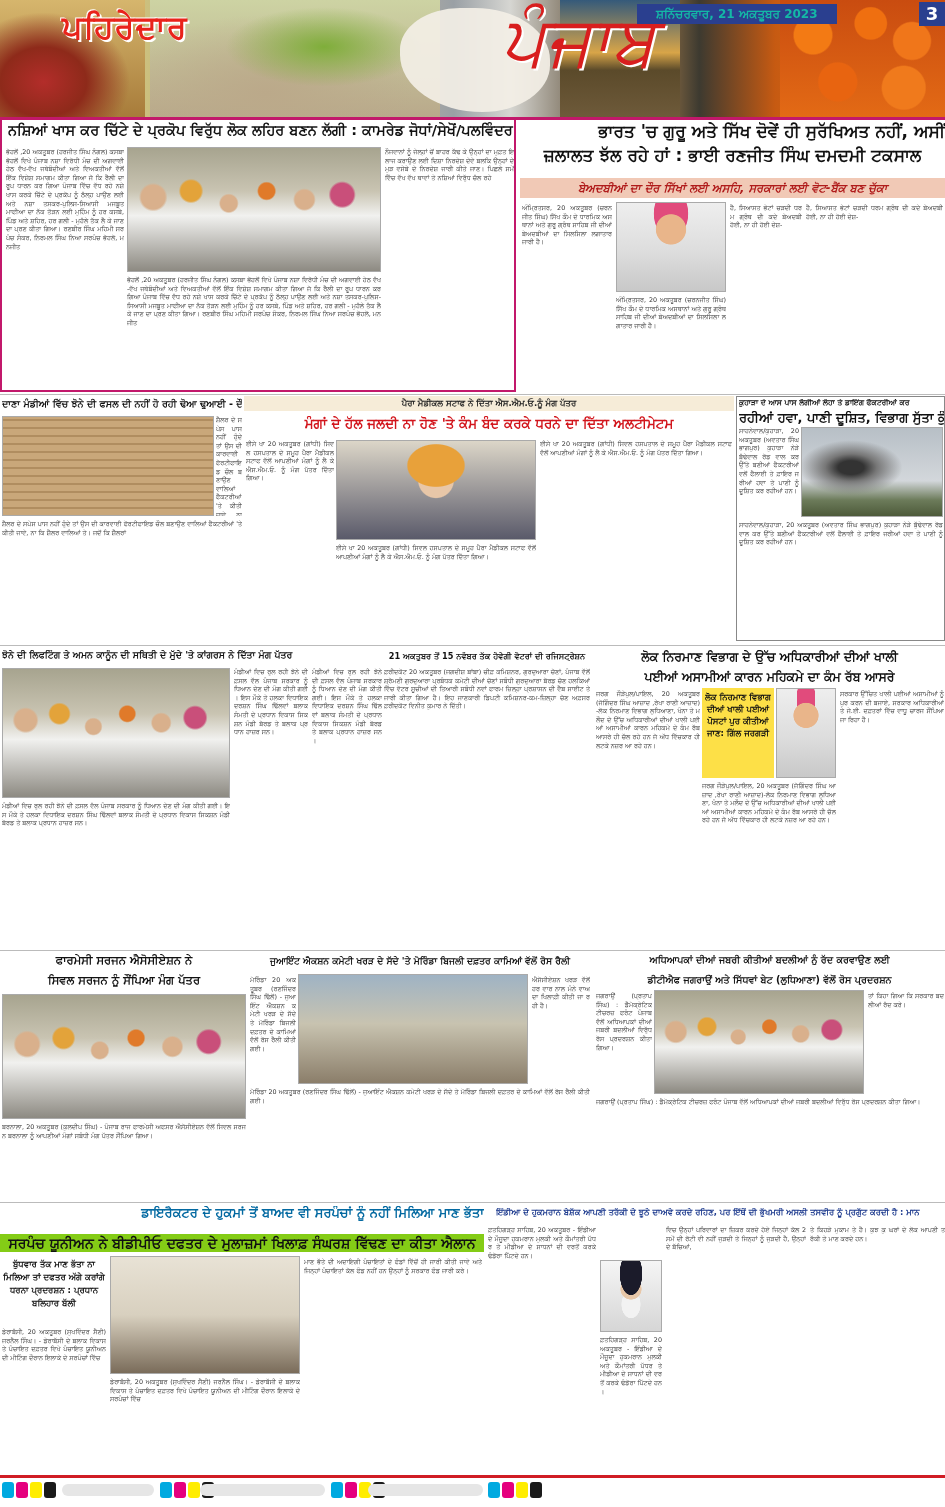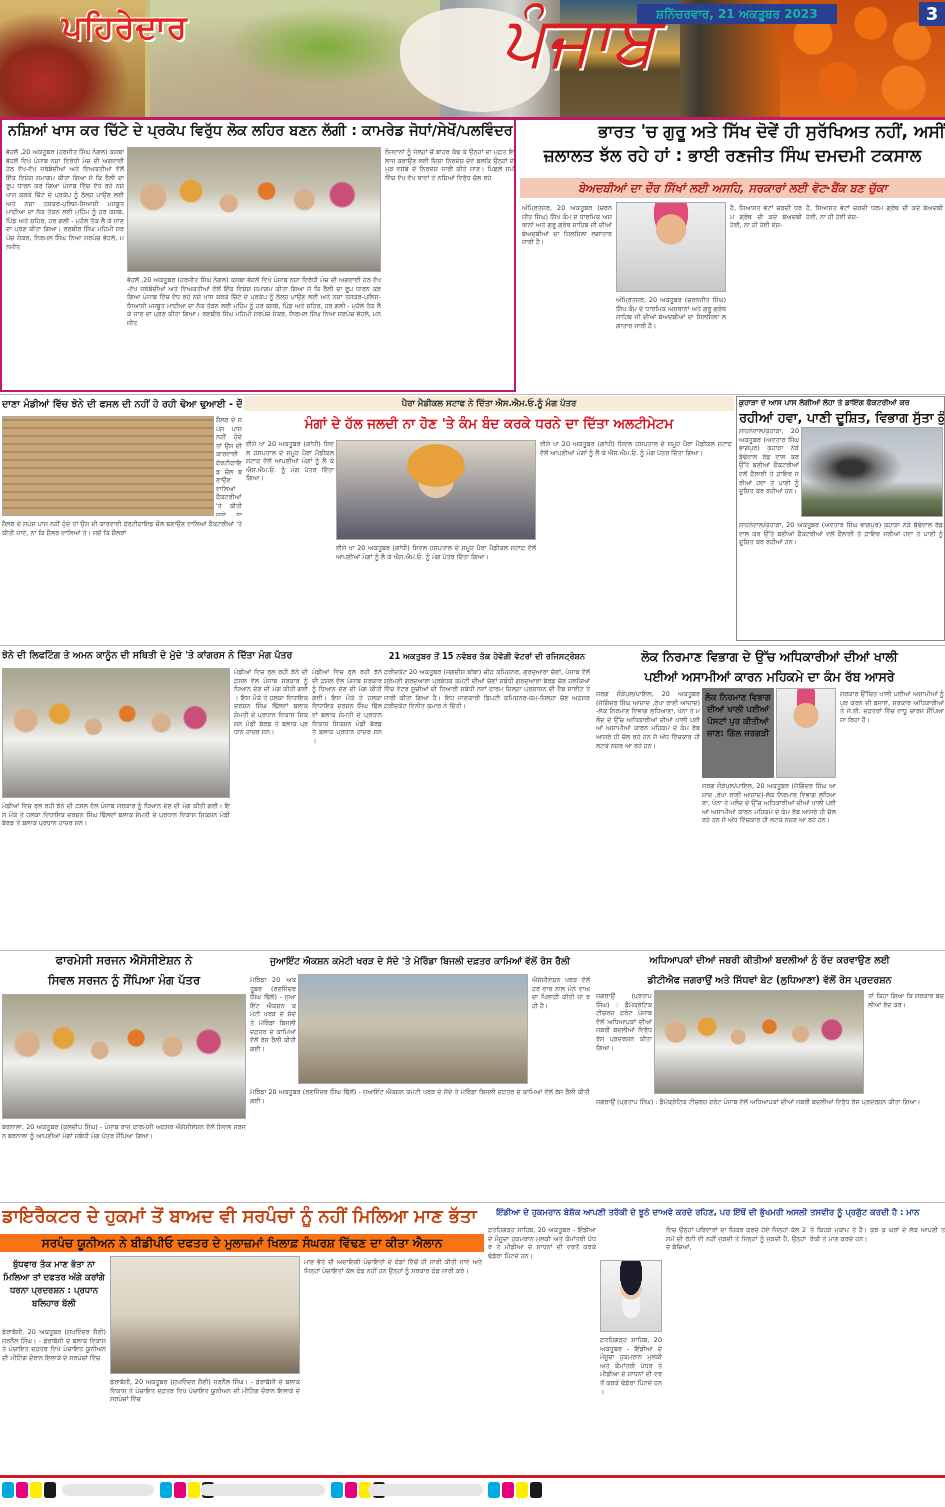--- a/index.html
+++ b/index.html
@@ -106,21 +106,21 @@
 
 <div class="abs" style="left:384px;top:648px;width:206px;height:300px">
   <div class="abs hl" style="left:0;top:4px;width:206px;font-size:8.2px;color:#111;text-align:center">21 ਅਕਤੂਬਰ ਤੋਂ 15 ਨਵੰਬਰ ਤੱਕ ਹੋਵੇਗੀ ਵੋਟਰਾਂ ਦੀ ਰਜਿਸਟ੍ਰੇਸ਼ਨ</div>
   <div class="abs txt" style="left:0;top:20px;width:206px;height:276px">ਫ਼ਰੀਦਕੋਟ 20 ਅਕਤੂਬਰ (ਜਗਦੀਸ਼ ਬਾਂਬਾ) ਚੀਫ਼ ਕਮਿਸ਼ਨਰ, ਗੁਰਦੁਆਰਾ ਚੋਣਾਂ, ਪੰਜਾਬ ਵੱਲੋਂ ਸ਼੍ਰੋਮਣੀ ਗੁਰਦੁਆਰਾ ਪ੍ਰਬੰਧਕ ਕਮੇਟੀ ਦੀਆਂ ਚੋਣਾਂ ਸਬੰਧੀ ਗੁਰਦੁਆਰਾ ਬੋਰਡ ਚੋਣ ਹਲਕਿਆਂ ਵਿੱਚ ਵੋਟਰ ਸੂਚੀਆਂ ਦੀ ਤਿਆਰੀ ਸਬੰਧੀ ਨਵਾਂ ਫਾਰਮ ਜ਼ਿਲ੍ਹਾ ਪ੍ਰਸ਼ਾਸਨ ਦੀ ਵੈਬ ਸਾਈਟ ਤੇ ਜਾਰੀ ਕੀਤਾ ਗਿਆ ਹੈ। ਇਹ ਜਾਣਕਾਰੀ ਡਿਪਟੀ ਕਮਿਸ਼ਨਰ-ਕਮ-ਜ਼ਿਲ੍ਹਾ ਚੋਣ ਅਫ਼ਸਰ ਫ਼ਰੀਦਕੋਟ ਵਿਨੀਤ ਕੁਮਾਰ ਨੇ ਦਿੱਤੀ।</div>
 </div>
 
 <div class="abs" style="left:594px;top:648px;width:351px;height:300px">
   <div class="abs hl" style="left:0;top:2px;width:351px;font-size:12.5px;color:#111;text-align:center">ਲੋਕ ਨਿਰਮਾਣ ਵਿਭਾਗ ਦੇ ਉੱਚ ਅਧਿਕਾਰੀਆਂ ਦੀਆਂ ਖਾਲੀ</div>
   <div class="abs hl" style="left:0;top:22px;width:351px;font-size:12.5px;color:#111;text-align:center">ਪਈਆਂ ਅਸਾਮੀਆਂ ਕਾਰਨ ਮਹਿਕਮੇ ਦਾ ਕੰਮ ਰੱਬ ਆਸਰੇ</div>
   <div class="abs txt" style="left:2px;top:42px;width:104px;height:254px">ਜਰਗ ਜੌੜੇਪੁਲ/ਪਾਇਲ, 20 ਅਕਤੂਬਰ (ਜੋਗਿੰਦਰ ਸਿੰਘ ਆਜ਼ਾਦ ,ਰੇਖਾ ਰਾਣੀ ਆਜ਼ਾਦ)-ਲੋਕ ਨਿਰਮਾਣ ਵਿਭਾਗ ਲੁਧਿਆਣਾ, ਖੰਨਾ ਤੇ ਮਲੌਦ ਦੇ ਉੱਚ ਅਧਿਕਾਰੀਆਂ ਦੀਆਂ ਖਾਲੀ ਪਈਆਂ ਅਸਾਮੀਆਂ ਕਾਰਨ ਮਹਿਕਮੇ ਦੇ ਕੰਮ ਰੱਬ ਆਸਰੇ ਹੀ ਚੱਲ ਰਹੇ ਹਨ ਜੋ ਅੱਧ ਵਿੱਚਕਾਰ ਹੀ ਲਟਕੇ ਨਜ਼ਰ ਆ ਰਹੇ ਹਨ।</div>
-  <div class="abs" style="left:108px;top:40px;width:72px;height:90px;background:#737373;padding:3px">
+  <div class="abs" style="left:108px;top:40px;width:72px;height:90px;background:#fde047;padding:3px">
     <div class="hl" style="white-space:normal;font-size:8.5px;line-height:12px;color:#111;text-align:center">ਲੋਕ ਨਿਰਮਾਣ ਵਿਭਾਗ ਦੀਆਂ ਖਾਲੀ ਪਈਆਂ ਪੋਸਟਾਂ ਪੁਰ ਕੀਤੀਆਂ ਜਾਣ: ਗਿੱਲ ਜਰਗੜੀ</div>
   </div>
   <div class="abs photo portrait" style="left:182px;top:40px;width:60px;height:90px"></div>
   <div class="abs txt" style="left:108px;top:134px;width:134px;height:162px">ਜਰਗ ਜੌੜੇਪੁਲ/ਪਾਇਲ, 20 ਅਕਤੂਬਰ (ਜੋਗਿੰਦਰ ਸਿੰਘ ਆਜ਼ਾਦ ,ਰੇਖਾ ਰਾਣੀ ਆਜ਼ਾਦ)-ਲੋਕ ਨਿਰਮਾਣ ਵਿਭਾਗ ਲੁਧਿਆਣਾ, ਖੰਨਾ ਤੇ ਮਲੌਦ ਦੇ ਉੱਚ ਅਧਿਕਾਰੀਆਂ ਦੀਆਂ ਖਾਲੀ ਪਈਆਂ ਅਸਾਮੀਆਂ ਕਾਰਨ ਮਹਿਕਮੇ ਦੇ ਕੰਮ ਰੱਬ ਆਸਰੇ ਹੀ ਚੱਲ ਰਹੇ ਹਨ ਜੋ ਅੱਧ ਵਿੱਚਕਾਰ ਹੀ ਲਟਕੇ ਨਜ਼ਰ ਆ ਰਹੇ ਹਨ।</div>
   <div class="abs txt" style="left:246px;top:42px;width:104px;height:254px">ਸਰਕਾਰ ਉੱਚਿਤ ਖਾਲੀ ਪਈਆਂ ਅਸਾਮੀਆਂ ਨੂੰ ਪੁਰ ਕਰਨ ਦੀ ਬਜਾਏ, ਸਰਕਾਰ ਅਧਿਕਾਰੀਆਂ ਤੇ ਜੇ.ਈ. ਦਫ਼ਤਰਾਂ ਵਿੱਚ ਵਾਧੂ ਚਾਰਜ ਸੌਂਪਿਆ ਜਾ ਰਿਹਾ ਹੈ।</div>
 </div>
 
 <div class="abs hline" style="left:0;top:950px;width:945px"></div>
 
 <div class="abs" style="left:0;top:952px;width:248px;height:248px">
@@ -143,22 +143,22 @@
   <div class="abs hl" style="left:0;top:22px;width:351px;font-size:9.6px;color:#111;text-align:center">ਡੀਟੀਐਫ ਜਗਰਾਉਂ ਅਤੇ ਸਿੱਧਵਾਂ ਬੇਟ (ਲੁਧਿਆਣਾ) ਵੱਲੋਂ ਰੋਸ ਪ੍ਰਦਰਸ਼ਨ</div>
   <div class="abs txt" style="left:2px;top:40px;width:56px;height:100px">ਜਗਰਾਉਂ (ਪ੍ਰਤਾਪ ਸਿੰਘ) : ਡੈਮੋਕ੍ਰੇਟਿਕ ਟੀਚਰਜ਼ ਫਰੰਟ ਪੰਜਾਬ ਵੱਲੋਂ ਅਧਿਆਪਕਾਂ ਦੀਆਂ ਜਬਰੀ ਬਦਲੀਆਂ ਵਿਰੁੱਧ ਰੋਸ ਪ੍ਰਦਰਸ਼ਨ ਕੀਤਾ ਗਿਆ।</div>
   <div class="abs photo crowd" style="left:60px;top:38px;width:210px;height:104px"></div>
   <div class="abs txt" style="left:274px;top:40px;width:76px;height:100px">ਤਾਂ ਕਿਹਾ ਗਿਆ ਕਿ ਸਰਕਾਰ ਬਦਲੀਆਂ ਰੱਦ ਕਰੇ।</div>
   <div class="abs txt" style="left:2px;top:146px;width:348px;height:100px">ਜਗਰਾਉਂ (ਪ੍ਰਤਾਪ ਸਿੰਘ) : ਡੈਮੋਕ੍ਰੇਟਿਕ ਟੀਚਰਜ਼ ਫਰੰਟ ਪੰਜਾਬ ਵੱਲੋਂ ਅਧਿਆਪਕਾਂ ਦੀਆਂ ਜਬਰੀ ਬਦਲੀਆਂ ਵਿਰੁੱਧ ਰੋਸ ਪ੍ਰਦਰਸ਼ਨ ਕੀਤਾ ਗਿਆ।</div>
 </div>
 
 <div class="abs hline" style="left:0;top:1202px;width:945px"></div>
 
 <div class="abs" style="left:0;top:1204px;width:484px;height:270px">
-  <div class="abs hl" style="left:2px;top:2px;width:482px;font-size:18px;color:#c2410c;text-align:left">ਡਾਇਰੈਕਟਰ ਦੇ ਹੁਕਮਾਂ ਤੋਂ ਬਾਅਦ ਵੀ ਸਰਪੰਚਾਂ ਨੂੰ ਨਹੀਂ ਮਿਲਿਆ ਮਾਣ ਭੱਤਾ</div>
-  <div class="abs hl" style="left:0;top:30px;width:484px;height:18px;background:#f97316;font-size:12px;color:#111;text-align:center;line-height:18px">ਸਰਪੰਚ ਯੂਨੀਅਨ ਨੇ ਬੀਡੀਪੀਓ ਦਫਤਰ ਦੇ ਮੁਲਾਜ਼ਮਾਂ ਖਿਲਾਫ਼ ਸੰਘਰਸ਼ ਵਿੱਢਣ ਦਾ ਕੀਤਾ ਐਲਾਨ</div>
+  <div class="abs hl" style="left:2px;top:2px;width:482px;font-size:13px;color:#0369a1;text-align:right">ਡਾਇਰੈਕਟਰ ਦੇ ਹੁਕਮਾਂ ਤੋਂ ਬਾਅਦ ਵੀ ਸਰਪੰਚਾਂ ਨੂੰ ਨਹੀਂ ਮਿਲਿਆ ਮਾਣ ਭੱਤਾ</div>
+  <div class="abs hl" style="left:0;top:30px;width:484px;height:18px;background:#84cc16;font-size:14px;color:#111;text-align:center;line-height:18px">ਸਰਪੰਚ ਯੂਨੀਅਨ ਨੇ ਬੀਡੀਪੀਓ ਦਫਤਰ ਦੇ ਮੁਲਾਜ਼ਮਾਂ ਖਿਲਾਫ਼ ਸੰਘਰਸ਼ ਵਿੱਢਣ ਦਾ ਕੀਤਾ ਐਲਾਨ</div>
   <div class="abs hl" style="left:2px;top:54px;width:104px;white-space:normal;font-size:8.6px;line-height:13px;color:#111;text-align:center">ਬੁੱਧਵਾਰ ਤੱਕ ਮਾਣ ਭੱਤਾ ਨਾ ਮਿਲਿਆ ਤਾਂ ਦਫਤਰ ਅੱਗੇ ਕਰਾਂਗੇ ਧਰਨਾ ਪ੍ਰਦਰਸ਼ਨ : ਪ੍ਰਧਾਨ ਬਲਿਹਾਰ ਬੱਲੀ</div>
   <div class="abs photo indoor" style="left:110px;top:52px;width:190px;height:118px"></div>
   <div class="abs txt" style="left:2px;top:124px;width:104px;height:144px">ਡੇਰਾਬੱਸੀ, 20 ਅਕਤੂਬਰ (ਸੁਖਵਿੰਦਰ ਸੈਣੀ) ਜਰਨੈਲ ਸਿੰਘ। - ਡੇਰਾਬੱਸੀ ਦੇ ਬਲਾਕ ਵਿਕਾਸ ਤੇ ਪੰਚਾਇਤ ਦਫ਼ਤਰ ਵਿਖੇ ਪੰਚਾਇਤ ਯੂਨੀਅਨ ਦੀ ਮੀਟਿੰਗ ਦੌਰਾਨ ਇਲਾਕੇ ਦੇ ਸਰਪੰਚਾਂ ਵਿੱਚ</div>
   <div class="abs txt" style="left:110px;top:174px;width:190px;height:94px">ਡੇਰਾਬੱਸੀ, 20 ਅਕਤੂਬਰ (ਸੁਖਵਿੰਦਰ ਸੈਣੀ) ਜਰਨੈਲ ਸਿੰਘ। - ਡੇਰਾਬੱਸੀ ਦੇ ਬਲਾਕ ਵਿਕਾਸ ਤੇ ਪੰਚਾਇਤ ਦਫ਼ਤਰ ਵਿਖੇ ਪੰਚਾਇਤ ਯੂਨੀਅਨ ਦੀ ਮੀਟਿੰਗ ਦੌਰਾਨ ਇਲਾਕੇ ਦੇ ਸਰਪੰਚਾਂ ਵਿੱਚ</div>
   <div class="abs txt" style="left:304px;top:54px;width:178px;height:214px">ਮਾਣ ਭੱਤੇ ਦੀ ਅਦਾਇਗੀ ਪੰਚਾਇਤਾਂ ਦੇ ਫੰਡਾਂ ਵਿੱਚੋਂ ਹੀ ਜਾਰੀ ਕੀਤੀ ਜਾਵੇ ਅਤੇ ਜਿਨ੍ਹਾਂ ਪੰਚਾਇਤਾਂ ਕੋਲ ਫੰਡ ਨਹੀਂ ਹਨ ਉਨ੍ਹਾਂ ਨੂੰ ਸਰਕਾਰ ਫੰਡ ਜਾਰੀ ਕਰੇ।</div>
 </div>
 
 <div class="abs" style="left:488px;top:1204px;width:457px;height:270px">
   <div class="abs hl" style="left:8px;top:4px;width:457px;font-size:8.4px;color:#1f3c8f">ਇੰਡੀਆ ਦੇ ਹੁਕਮਰਾਨ ਬੇਸ਼ੱਕ ਆਪਣੀ ਤਰੱਕੀ ਦੇ ਝੂਠੇ ਦਾਅਵੇ ਕਰਦੇ ਰਹਿਣ, ਪਰ ਇੱਥੋਂ ਦੀ ਭੁੱਖਮਰੀ ਅਸਲੀ ਤਸਵੀਰ ਨੂੰ ਪ੍ਰਗੁੱਟ ਕਰਦੀ ਹੈ : ਮਾਨ</div>
   <div class="abs txt" style="left:0;top:22px;width:108px;height:246px">ਫ਼ਤਹਿਗੜ੍ਹ ਸਾਹਿਬ, 20 ਅਕਤੂਬਰ - ਇੰਡੀਆ ਦੇ ਮੌਜੂਦਾ ਹੁਕਮਰਾਨ ਮੁਲਕੀ ਅਤੇ ਕੌਮਾਂਤਰੀ ਪੱਧਰ ਤੇ ਮੀਡੀਆ ਦੇ ਸਾਧਨਾਂ ਦੀ ਵਰਤੋਂ ਕਰਕੇ ਢੰਡੋਰਾ ਪਿੱਟਦੇ ਹਨ।</div>

